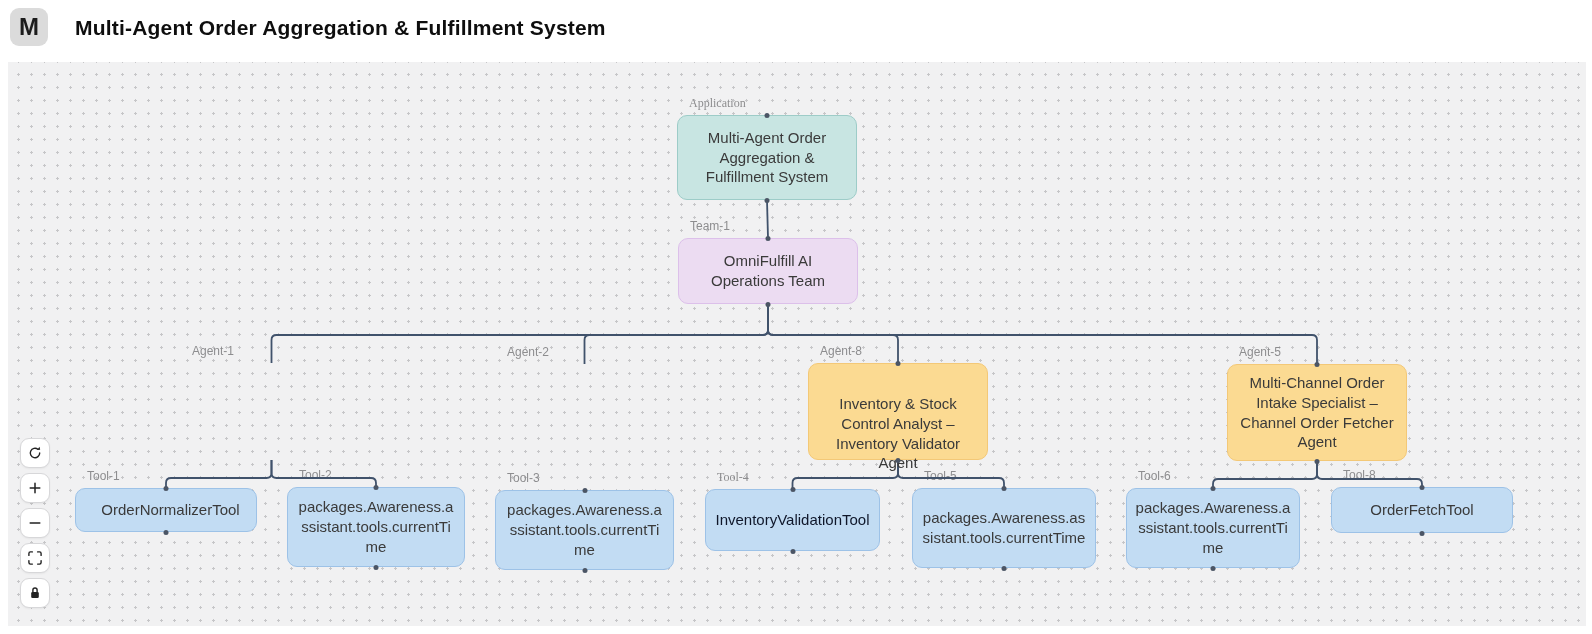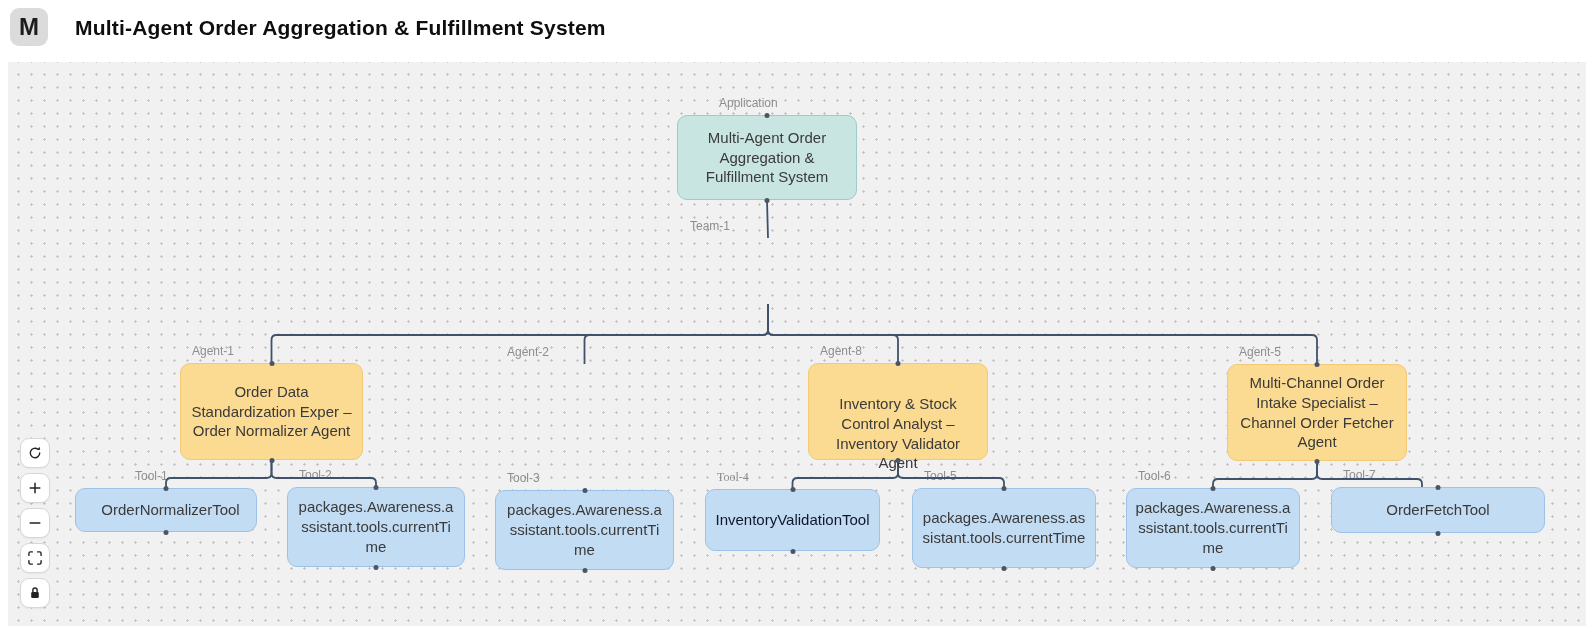--- a/index.html
+++ b/index.html
@@ -60,33 +60,33 @@
 </head>
 <body>
 
 <div class="header">
   <div class="logo-badge">M</div>
   <div class="app-title">Multi-Agent Order Aggregation &amp; Fulfillment System</div>
 </div>
 
 <div class="flow-canvas">
   <div class="labels-layer">
-      <div class="node-badge" style="left: 711px; top: 34px;">Application</div>
+      <div class="node-badge" style="left: 681px; top: 34px; font-family: Liberation Serif, serif;">Application</div>
       <div class="node-badge" style="left: 682px; top: 157px;">Team-1</div>
       <div class="node-badge" style="left: 184px; top: 282px;">Agent-1</div>
       <div class="node-badge" style="left: 499px; top: 283px;">Agent-2</div>
       <div class="node-badge" style="left: 812px; top: 282px;">Agent-8</div>
       <div class="node-badge" style="left: 1231px; top: 283px;">Agent-5</div>
-      <div class="node-badge" style="left: 79px; top: 407px; margin-left: 48px;">Tool-1</div>
+      <div class="node-badge" style="left: 79px; top: 407px;">Tool-1</div>
       <div class="node-badge" style="left: 291px; top: 406px;">Tool-2</div>
       <div class="node-badge" style="left: 499px; top: 409px;">Tool-3</div>
       <div class="node-badge" style="left: 709px; top: 408px; font-family: Liberation Serif, serif;">Tool-4</div>
       <div class="node-badge" style="left: 916px; top: 407px;">Tool-5</div>
       <div class="node-badge" style="left: 1130px; top: 407px;">Tool-6</div>
-      <div class="node-badge" style="left: 1335px; top: 406px;">Tool-7</div>
+      <div class="node-badge" style="left: 1335px; top: 406px;">Tool-8</div>
     </div>
   <svg class="edges-layer" width="1578" height="564" viewBox="0 0 1578 564">
       <path d="M 759 138 L 760 176" stroke="#40526b"></path>
       <path d="M 760 242 L 760 268 Q 760 273 755 273 L 268.5 273 Q 263.5 273 263.5 278 L 263.5 301" stroke="#40526b"></path>
       <path d="M 760 242 L 760 268 Q 760 273 755 273 L 581.5 273 Q 576.5 273 576.5 278 L 576.5 302" stroke="#40526b"></path>
       <path d="M 760 242 L 760 268 Q 760 273 765 273 L 885 273 Q 890 273 890 278 L 890 301" stroke="#40526b"></path>
       <path d="M 760 242 L 760 268 Q 760 273 765 273 L 1304 273 Q 1309 273 1309 278 L 1309 302" stroke="#40526b"></path>
       <path d="M 263.5 398 L 263.5 411 Q 263.5 416 258.5 416 L 163 416 Q 158 416 158 421 L 158 426" stroke="#40526b"></path>
       <path d="M 263.5 398 L 263.5 411 Q 263.5 416 268.5 416 L 363 416 Q 368 416 368 421 L 368 425" stroke="#40526b"></path>
       <path d="M 576.5 443 L 576.5 428" stroke="#40526b"></path>
@@ -94,22 +94,22 @@
       <path d="M 890 398 L 890 411 Q 890 416 895 416 L 991 416 Q 996 416 996 421 L 996 426" stroke="#40526b"></path>
       <path d="M 1309 399 L 1309 412 Q 1309 417 1304 417 L 1210 417 Q 1205 417 1205 422 L 1205 426" stroke="#40526b"></path>
       <path d="M 1309 399 L 1309 412 Q 1309 417 1314 417 L 1409 417 Q 1414 417 1414 422 L 1414 425" stroke="#40526b"></path>
     </svg>
   <div class="nodes-layer">
       <div class="node application" style="left: 669px; top: 53px; width: 180px; height: 85px; background: rgb(200, 229, 226); border-color: rgb(157, 204, 200); z-index: 4;">
         <div class="node-text" style="color: rgb(58, 58, 58);">Multi-Agent Order Aggregation &amp; Fulfillment System</div>
         <span class="handle top"></span>
         <span class="handle bottom"></span>
       </div>
-      <div class="node agent" style="left: 172px; top: 301px; width: 183px; height: 97px; background: rgb(251, 218, 146); border-color: rgb(243, 200, 119); z-index: 4;">
-        <div class="node-text" style="color: rgb(58, 58, 58);">Order Data Standardization Exper – Order Normalizer Agent</div>
+      <div class="node team" style="left: 670px; top: 176px; width: 180px; height: 66px; background: rgb(236, 220, 242); border-color: rgb(220, 192, 234); z-index: 4;">
+        <div class="node-text" style="color: rgb(58, 58, 58);">OmniFulfill AI Operations Team</div>
         <span class="handle top"></span>
         <span class="handle bottom"></span>
       </div>
       <div class="node agent" style="left: 800px; top: 301px; width: 180px; height: 97px; background: rgb(251, 218, 146); border-color: rgb(243, 200, 119); z-index: 4;">
         <div class="node-text" style="color: rgb(58, 58, 58); margin-top: 44px;">Inventory &amp; Stock Control Analyst – Inventory Validator Agent</div>
         <span class="handle top"></span>
         <span class="handle bottom"></span>
       </div>
       <div class="node agent" style="left: 1219px; top: 302px; width: 180px; height: 97px; background: rgb(251, 218, 146); border-color: rgb(243, 200, 119); z-index: 4;">
         <div class="node-text" style="color: rgb(58, 58, 58);">Multi-Channel Order Intake Specialist – Channel Order Fetcher Agent</div>
@@ -139,21 +139,21 @@
       <div class="node tool" style="left: 904px; top: 426px; width: 184px; height: 80px; background: rgb(194, 220, 243); border-color: rgb(157, 194, 231); z-index: 3;">
         <div class="node-text" style="color: rgb(58, 58, 58);">packages.Awareness.assistant.tools.currentTime</div>
         <span class="handle top"></span>
         <span class="handle bottom"></span>
       </div>
       <div class="node tool" style="left: 1118px; top: 426px; width: 174px; height: 80px; background: rgb(194, 220, 243); border-color: rgb(157, 194, 231); z-index: 3;">
         <div class="node-text" style="color: rgb(58, 58, 58);">packages.Awareness.assistant.tools.currentTime</div>
         <span class="handle top"></span>
         <span class="handle bottom"></span>
       </div>
-      <div class="node tool" style="left: 1323px; top: 425px; width: 214px; height: 46px; background: rgb(194, 220, 243); border-color: rgb(157, 194, 231); z-index: 3;">
+      <div class="node tool" style="left: 1323px; top: 425px; width: 182px; height: 46px; background: rgb(194, 220, 243); border-color: rgb(157, 194, 231); z-index: 3;">
         <div class="node-text" style="color: rgb(58, 58, 58);">OrderFetchTool</div>
         <span class="handle top"></span>
         <span class="handle bottom"></span>
       </div>
     </div>
 
   <div class="controls">
     <button class="ctrl-btn">
       <svg width="16" height="16" viewBox="0 0 16 16">
         <path d="M12.7 8 A4.7 4.7 0 1 1 10.9 4.3" fill="none" stroke="#222" stroke-width="1.4" stroke-linecap="round"></path>

